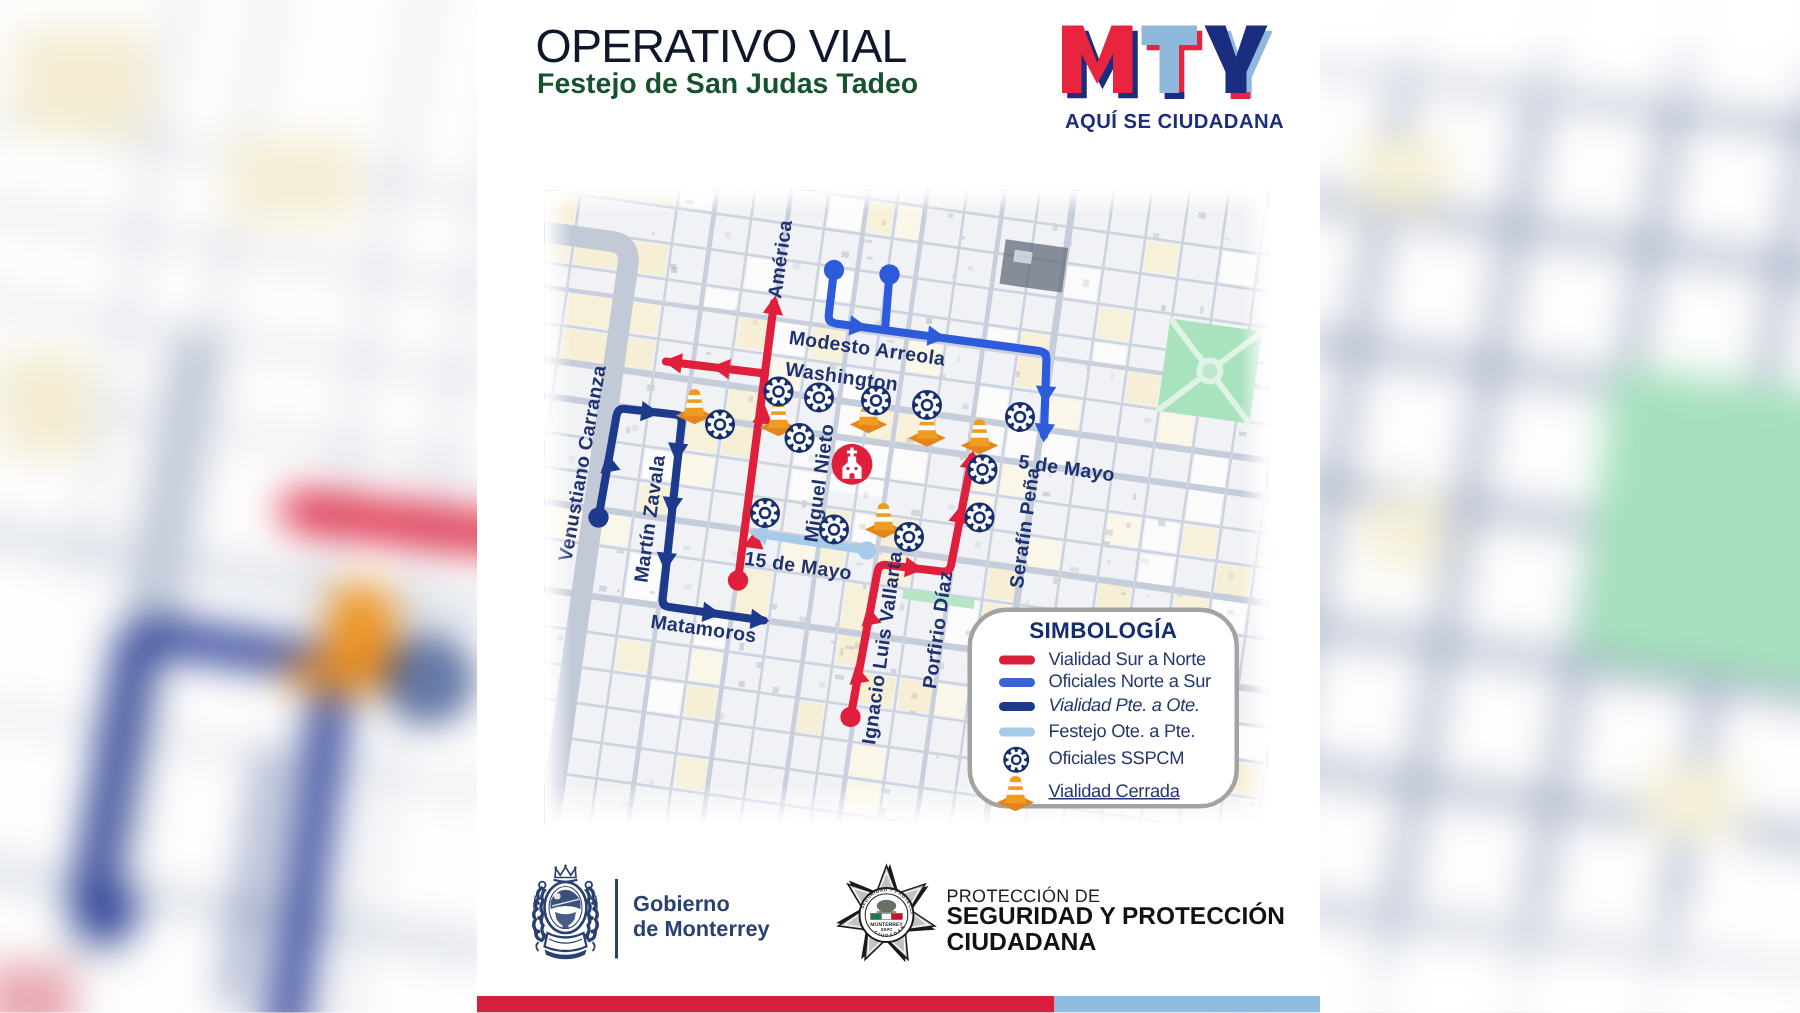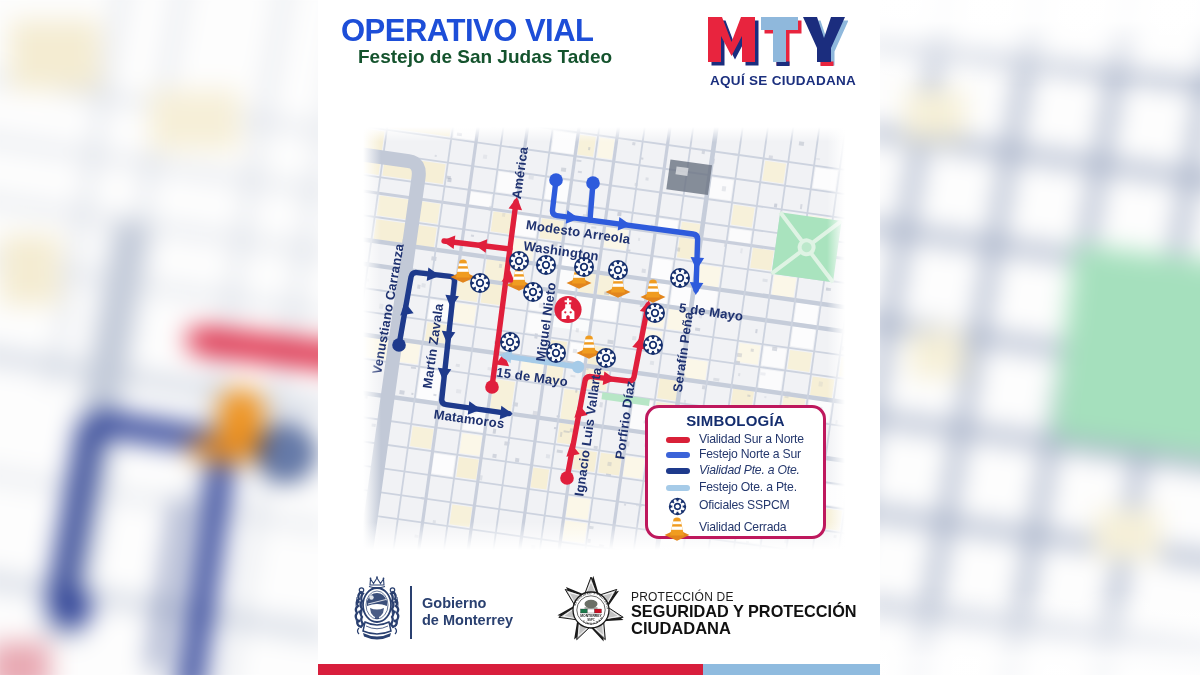--- a/index.html
+++ b/index.html
@@ -2,25 +2,25 @@
 <html><head>
 <meta charset="utf-8">
 <style>
   * { margin:0; padding:0; box-sizing:border-box; }
   html,body { width:1200px; height:675px; overflow:hidden; }
   body { font-family:"Liberation Sans", sans-serif; position:relative; background:#fff; }
   .abs { position:absolute; }
   #bg { position:absolute; left:-30px; top:-30px; width:1260px; height:735px; filter:blur(13px); background:#fdfdfd; }
   #bg .s { position:absolute; }
   #panel { position:absolute; left:318px; top:0; width:562px; height:675px; background:#ffffff; }
-  #title { position:absolute; left:23px; top:13px; font-size:31px; font-weight:bold; color:#1d4ed8; letter-spacing:-0.5px;}
+  #title { position:absolute; left:39px; top:13px; font-size:31px; font-weight:normal; color:#0f172a; letter-spacing:-0.5px;}
   #sub1 { position:absolute; left:40px; top:46px; font-size:19px; font-weight:bold; color:#14532d; }
   #sub2 { position:absolute; left:40px; top:70px; font-size:19px; font-weight:bold; color:#16357e; }
   #aqui { position:absolute; left:392px; top:73px; font-size:13.5px; font-weight:bold; color:#1b2f7e; letter-spacing:0.3px; }
-  #legend { position:absolute; left:327px; top:405px; width:181px; height:134px; background:#fff; border:3px solid #be185d; border-radius:14px; }
+  #legend { position:absolute; left:327px; top:405px; width:181px; height:134px; background:#fff; border:3px solid #a3a3a3; border-radius:26px; }
   #legend h3 { text-align:center; font-size:15px; color:#142d6e; margin-top:4px; letter-spacing:0.2px; }
   .sw { position:absolute; left:18px; width:24px; height:6px; border-radius:3px; }
   .ltxt { position:absolute; left:51px; font-size:12.2px; font-weight:500; color:#25386d; letter-spacing:-0.2px; }
   #gob { position:absolute; left:104px; top:595px; font-size:14.5px; font-weight:bold; color:#2a4070; line-height:17px; }
   #sec1 { position:absolute; left:313px; top:590px; font-size:12px; font-weight:500; color:#1c1c1c; letter-spacing:0.2px; }
   #sec2 { position:absolute; left:313px; top:602px; font-size:16.3px; font-weight:800; color:#111; letter-spacing:0px;}
   #sec3 { position:absolute; left:313px; top:619px; font-size:16.5px; font-weight:800; color:#111; letter-spacing:0px;}
   #divider { position:absolute; left:92px; top:586px; width:2px; height:53px; background:#2a4070; }
   #stripe-r { position:absolute; left:0px; top:664px; width:385px; height:11px; background:#d81e3c; }
   #stripe-b { position:absolute; left:385px; top:664px; width:177px; height:11px; background:#8fbbdf; }
@@ -626,33 +626,33 @@
 <rect x="827" y="127" width="18" height="423" fill="url(#fadeR)"></rect>
 <rect x="363" y="127" width="482" height="15" fill="url(#fadeT)"></rect>
 <rect x="363" y="522" width="482" height="28" fill="url(#fadeB)"></rect>
   </svg>
 
   <div id="legend">
     <h3>SIMBOLOGÍA</h3>
     <div class="sw" style="top:28.5px;background:#d92038;"></div>
       <div class="ltxt" style="top:23.5px;">Vialidad Sur a Norte</div>
     <div class="sw" style="top:43.5px;background:#3b63d8;"></div>
-      <div class="ltxt" style="top:38.5px;">Festejo Norte a Sur</div>
+      <div class="ltxt" style="top:38.5px;">Oficiales Norte a Sur</div>
     <div class="sw" style="top:60px;background:#1e3a8c;"></div>
       <div class="ltxt" style="top:55px;font-style:italic;">Vialidad Pte. a Ote.</div>
     <div class="sw" style="top:77px;background:#a6cbe8;"></div>
       <div class="ltxt" style="top:72px;">Festejo Ote. a Pte.</div>
     <svg class="abs" style="left:20px;top:88.5px;" width="19" height="19" viewBox="-11 -11 22 22">
         <use href="#badge" x="-11" y="-11" width="22" height="22"></use>
       </svg>
     <div class="ltxt" style="top:90px;">Oficiales SSPCM</div>
     <svg class="abs" style="left:16px;top:107px;" width="26" height="26" viewBox="-13 -19 26 26">
         <use href="#cone" x="-13" y="-19" width="26" height="26"></use>
       </svg>
-    <div class="ltxt" style="top:112px;">Vialidad Cerrada</div>
+    <div class="ltxt" style="top:112px;text-decoration:underline;">Vialidad Cerrada</div>
   </div>
 
   <svg class="abs" style="left:32px;top:575px;" width="54" height="68" viewBox="0 0 54 68">
       <path d="M20,10 L20.5,4 L23.5,8.5 L27,3 L30.5,8.5 L33.5,4 L34,10 Z" fill="none" stroke="#2a4070" stroke-width="1.1"></path>
       <circle cx="20.5" cy="3.5" r="0.9" fill="#2a4070"></circle>
       <circle cx="27" cy="2.2" r="0.9" fill="#2a4070"></circle>
       <circle cx="33.5" cy="3.5" r="0.9" fill="#2a4070"></circle>
       <path d="M19,11.5 Q27,14 35,11.5" fill="none" stroke="#2a4070" stroke-width="1.3"></path>
       <ellipse cx="27" cy="30" rx="14" ry="17" fill="none" stroke="#2a4070" stroke-width="1.8"></ellipse>
       <ellipse cx="27" cy="30" rx="11" ry="14" fill="none" stroke="#2a4070" stroke-width="0.7"></ellipse>

